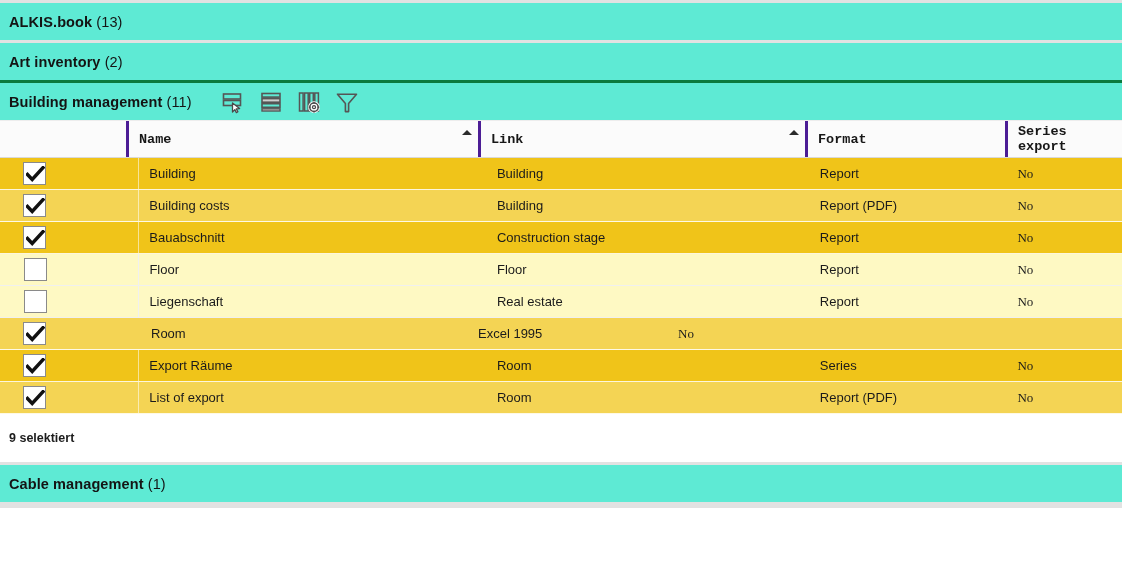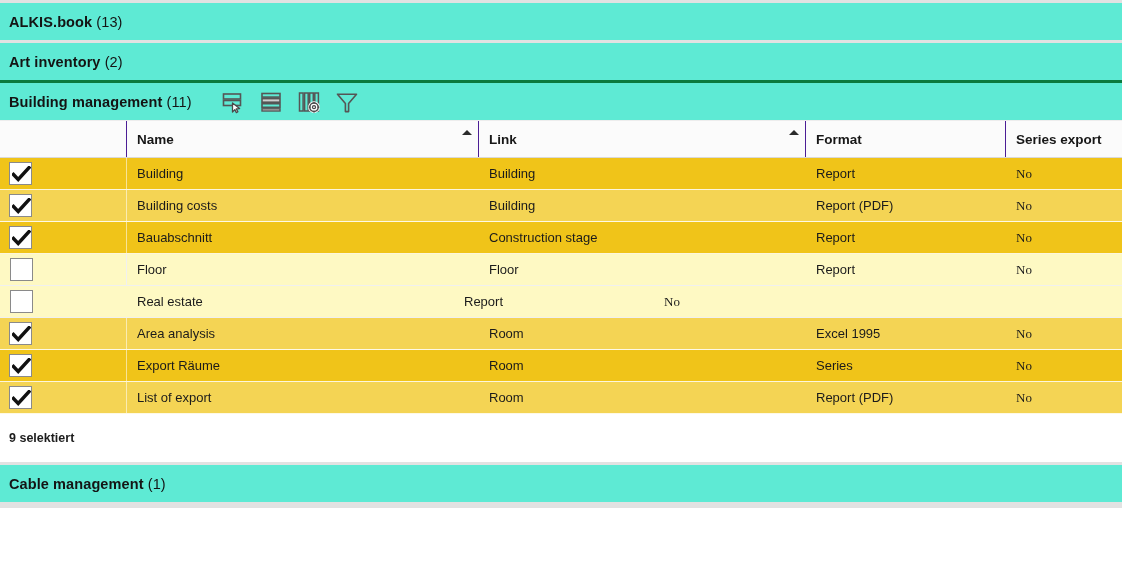--- a/index.html
+++ b/index.html
@@ -75,21 +75,21 @@
     display: flex;
     align-items: center;
     font-size: 13.5px;
     font-weight: bold;
     color: #171717;
     padding-left: 10px;
     box-sizing: border-box;
     background: #fbfbfb;
     cursor: pointer;
   }
-  .hc + .hc { border-left: 1px solid #4c1d95; }
+  .hc + .hc { border-left: 3px solid #4c1d95; font-family: Liberation Mono, monospace; }
   .hc-check { width: 126px; padding-left: 0; cursor: default; }
   .hc-name   { width: 352px; }
   .hc-link   { width: 327px; }
   .hc-format { width: 200px; }
   .hc-series { width: 117px; }
 
   .sort-arrow {
     position: absolute;
     right: 6px;
     top: 9px;
@@ -102,20 +102,21 @@
   .grid-body { width: 100%; }
 
   .row {
     display: flex;
     height: 32px;
     align-items: center;
     box-sizing: border-box;
     border-bottom: 1px solid rgba(255,255,255,0.85);
     font-size: 13px;
     cursor: pointer;
+    padding-left: 14px;
   }
   .row.plain { background: #fef9c3; border-bottom: 1px solid #f0f0f0; }
   .row.sel-a { background: #f0c419; }
   .row.sel-b { background: #f4d454; }
 
   .cell {
     box-sizing: border-box;
     padding-left: 10px;
     white-space: nowrap;
     overflow: hidden;
@@ -302,33 +303,33 @@
           </div>
           <div class="cell c-name">Floor</div>
           <div class="cell c-link">Floor</div>
           <div class="cell c-format">Report</div>
           <div class="cell c-series">No</div>
         </div>
         <div class="row plain">
           <div class="cell c-check">
             <div class="cb"></div>
           </div>
+          <div class="cell c-name">Liegenschaft</div>
           <div class="cell c-link">Real estate</div>
           <div class="cell c-format">Report</div>
           <div class="cell c-series">No</div>
         </div>
         <div class="row sel-b">
           <div class="cell c-check">
             <div class="cb">
               <svg width="19" height="17" viewBox="0 0 19 17">
                 <path d="M1.5 8.5 L6.2 13.4 L17 1.6" fill="none" stroke="#111111" stroke-width="3.4" stroke-linecap="square"></path>
               </svg>
             </div>
           </div>
-          <div class="cell c-name">Area analysis</div>
           <div class="cell c-link">Room</div>
           <div class="cell c-format">Excel 1995</div>
           <div class="cell c-series">No</div>
         </div>
         <div class="row sel-a">
           <div class="cell c-check">
             <div class="cb">
               <svg width="19" height="17" viewBox="0 0 19 17">
                 <path d="M1.5 8.5 L6.2 13.4 L17 1.6" fill="none" stroke="#111111" stroke-width="3.4" stroke-linecap="square"></path>
               </svg>

